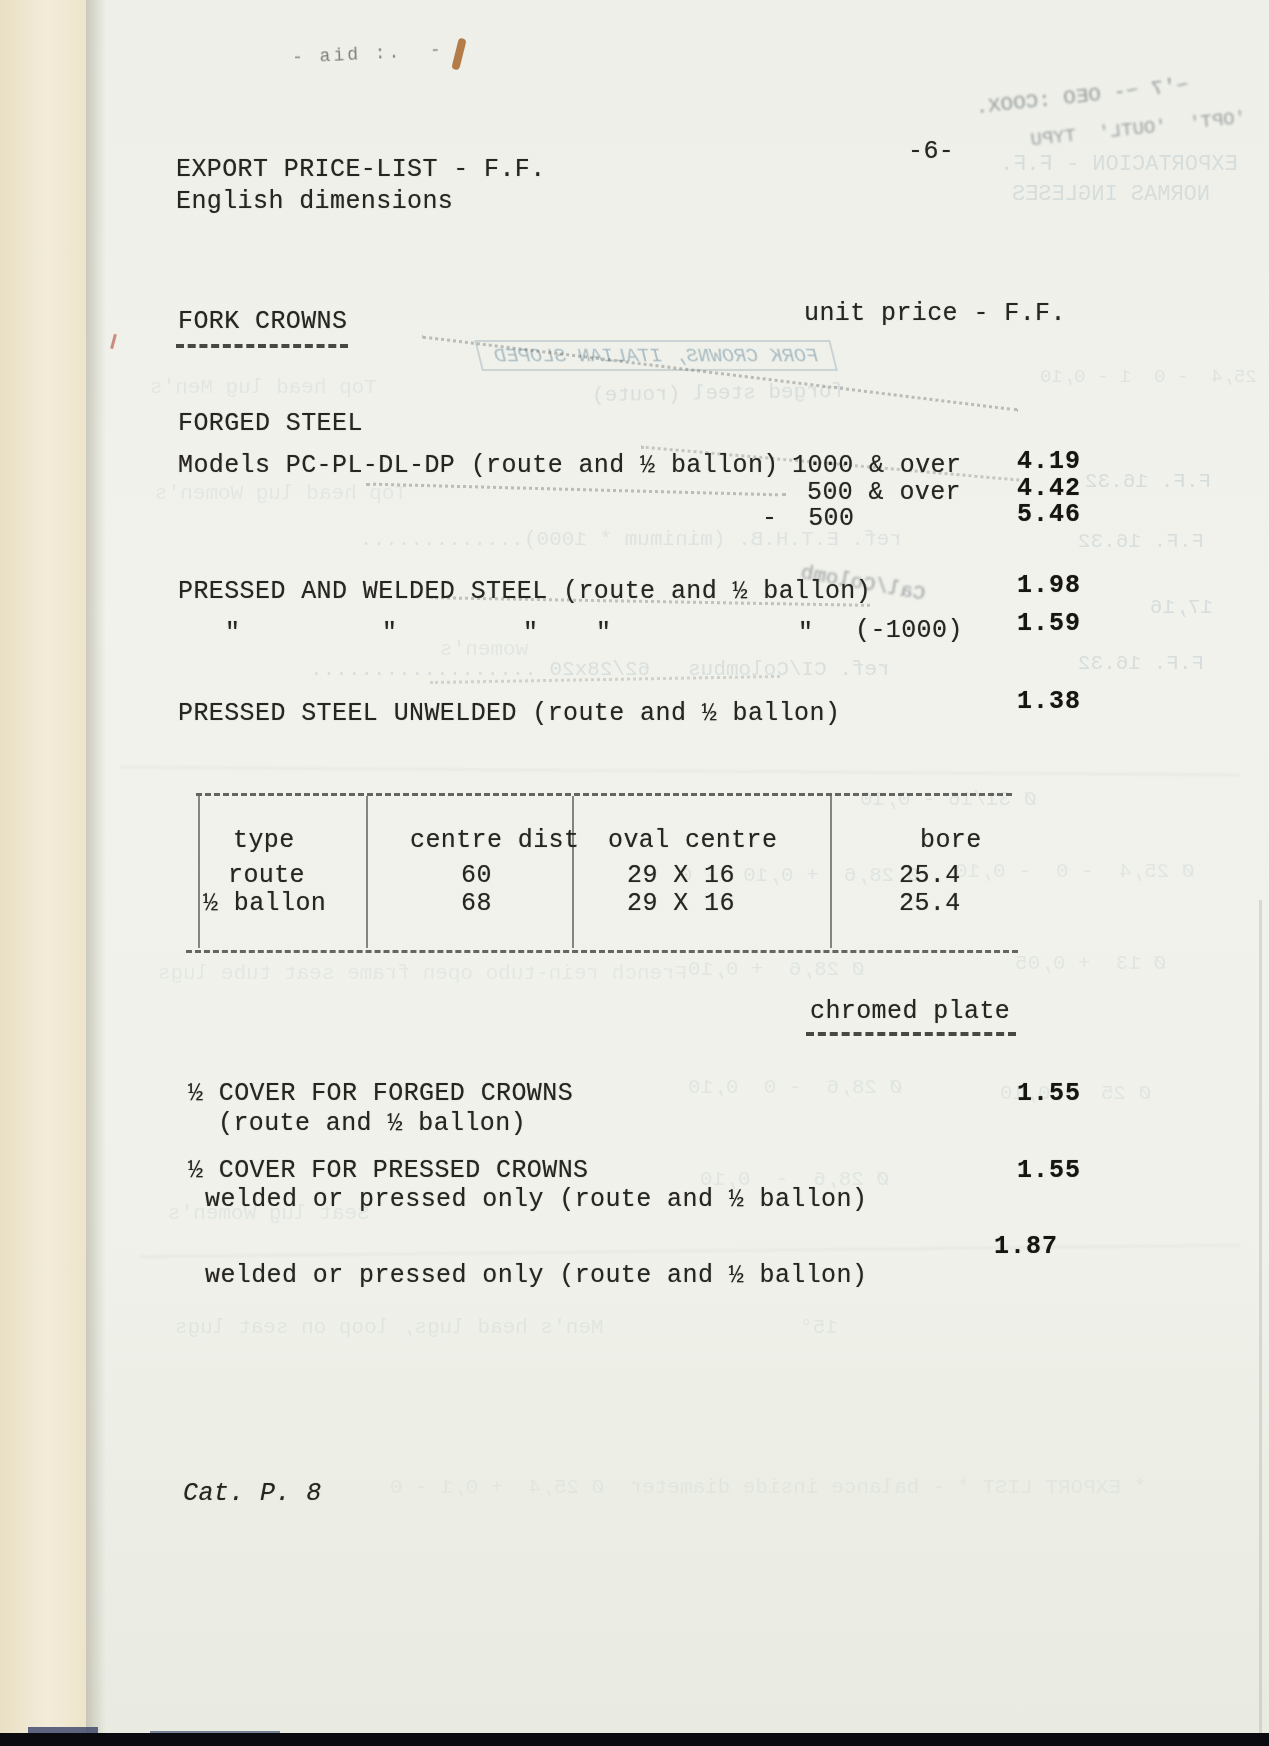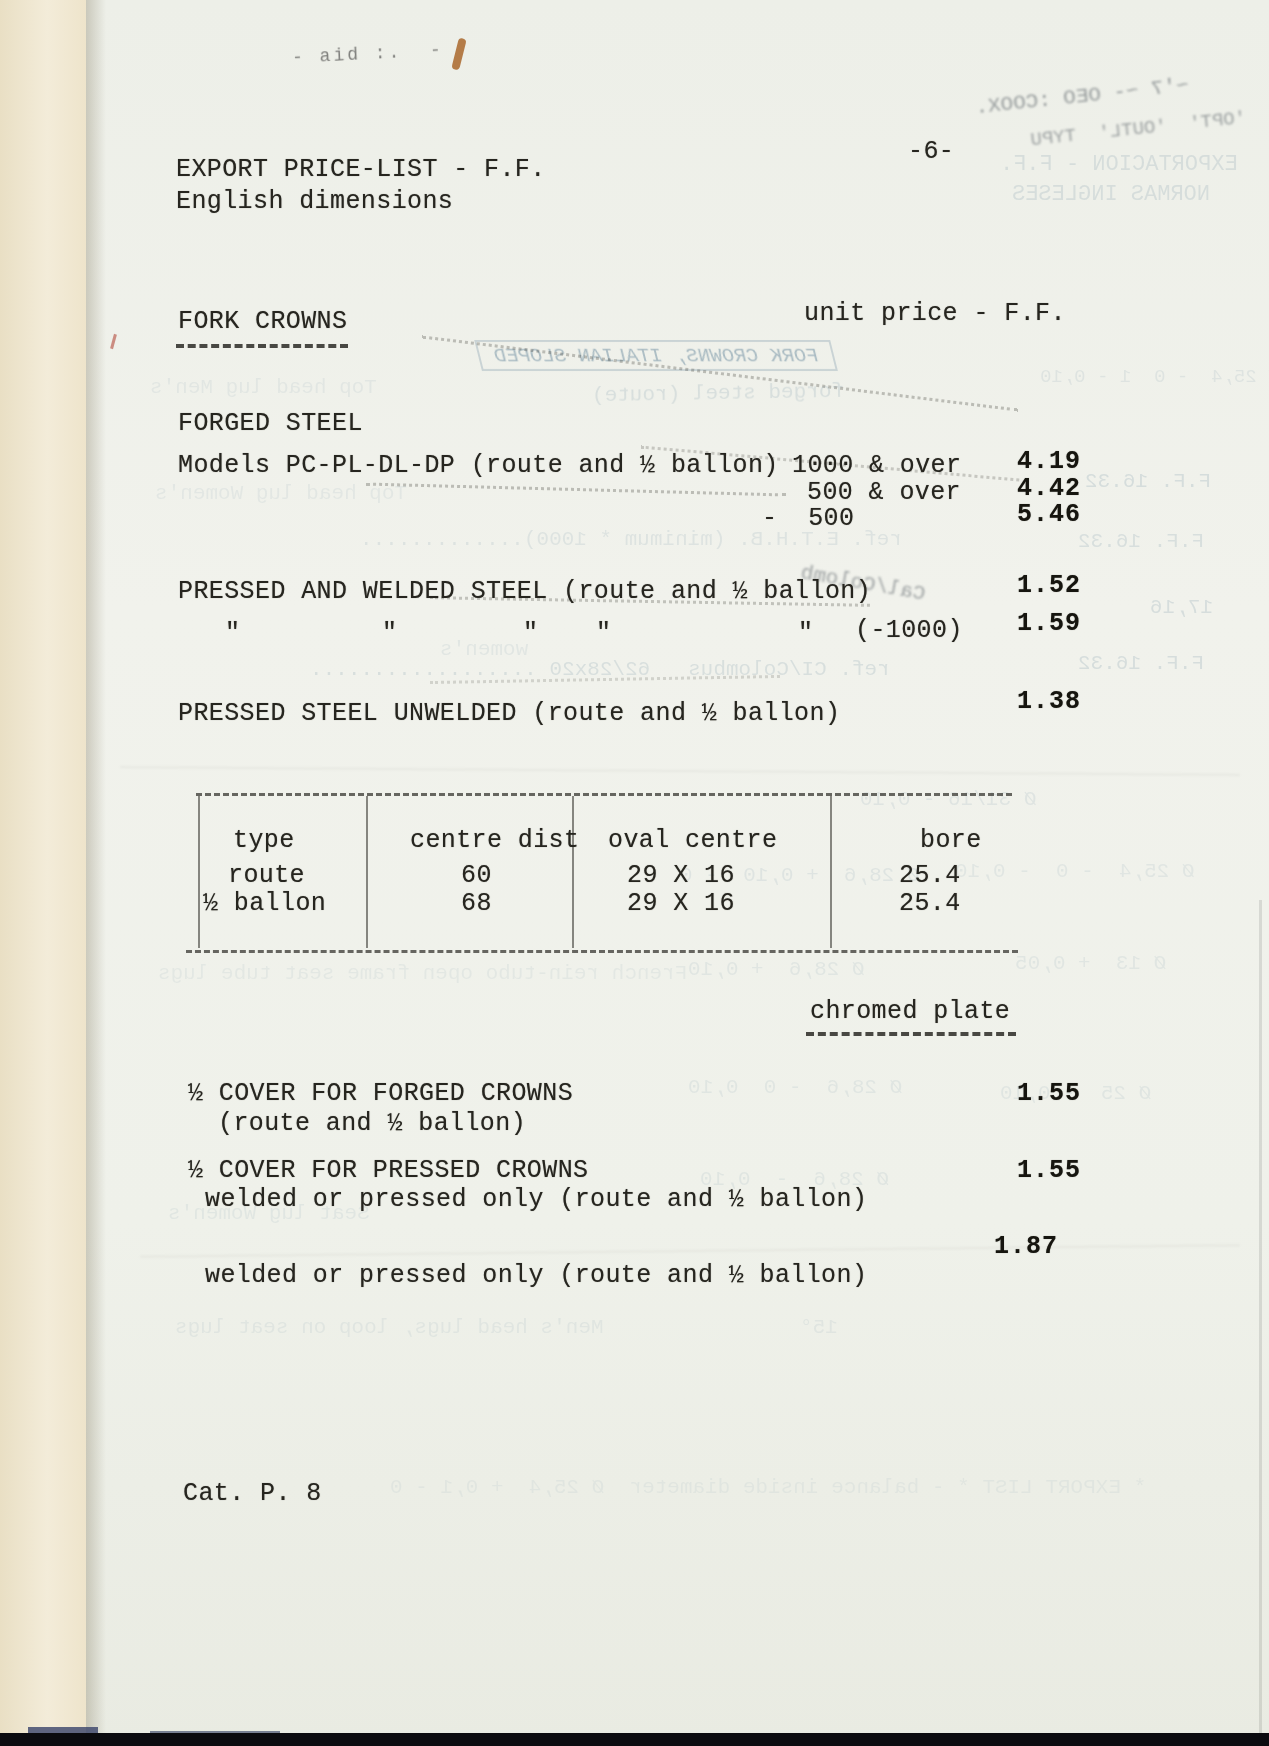--- a/index.html
+++ b/index.html
@@ -105,21 +105,21 @@
   <div class="txt" style="left:178px;top:410px;">FORGED STEEL</div>
   <div class="txt" style="left:178px;top:452px;">Models PC-PL-DL-DP (route and ½ ballon)</div>
   <div class="txt" style="left:792px;top:452px;">1000 &amp; over</div>
   <div class="txt price" style="left:1017px;top:448px;">4.19</div>
   <div class="txt" style="left:807px;top:479px;">500 &amp; over</div>
   <div class="txt price" style="left:1017px;top:475px;">4.42</div>
   <div class="txt" style="left:762px;top:505px;">-  500</div>
   <div class="txt price" style="left:1017px;top:501px;">5.46</div>
 
   <div class="txt" style="left:178px;top:578px;">PRESSED AND WELDED STEEL (route and ½ ballon)</div>
-  <div class="txt price" style="left:1017px;top:572px;">1.52</div>
+  <div class="txt price" style="left:1017px;top:572px;">1.98</div>
   <div class="txt" style="left:225px;top:620px;">"</div>
   <div class="txt" style="left:382px;top:620px;">"</div>
   <div class="txt" style="left:523px;top:620px;">"</div>
   <div class="txt" style="left:596px;top:620px;">"</div>
   <div class="txt" style="left:798px;top:620px;">"</div>
   <div class="txt" style="left:855px;top:617px;">(-1000)</div>
   <div class="txt price" style="left:1017px;top:610px;">1.59</div>
 
   <div class="txt" style="left:178px;top:700px;">PRESSED STEEL UNWELDED (route and ½ ballon)</div>
   <div class="txt price" style="left:1017px;top:688px;">1.38</div>
@@ -152,19 +152,19 @@
   <div class="txt" style="left:188px;top:1080px;">½ COVER FOR FORGED CROWNS</div>
   <div class="txt price" style="left:1017px;top:1080px;">1.55</div>
 
   <div class="txt" style="left:188px;top:1157px;">½ COVER FOR PRESSED CROWNS</div>
   <div class="txt" style="left:205px;top:1186px;">welded or pressed only (route and ½ ballon)</div>
   <div class="txt price" style="left:1017px;top:1157px;">1.55</div>
 
   <div class="txt" style="left:205px;top:1262px;">welded or pressed only (route and ½ ballon)</div>
   <div class="txt price" style="left:994px;top:1233px;">1.87</div>
 
-  <div class="txt" style="left:183px;top:1480px;">Cat. P. 8</div>
+  <div class="txt" style="left:183px;top:1480px;font-style:italic;">Cat. P. 8</div>
 
   <div class="scan-bar-blue1"></div>
   <div class="scan-bar-blue2"></div>
   <div class="scan-bar"></div>
 
 </div>
 
 </body></html>

